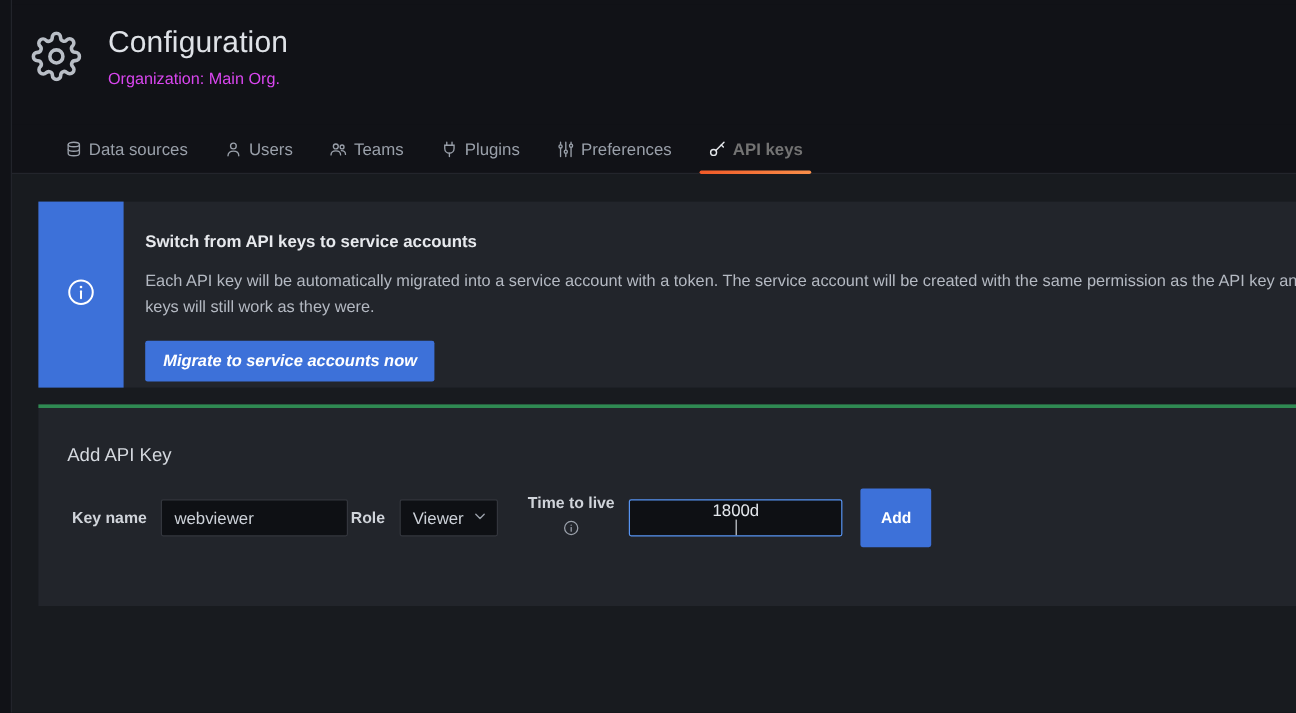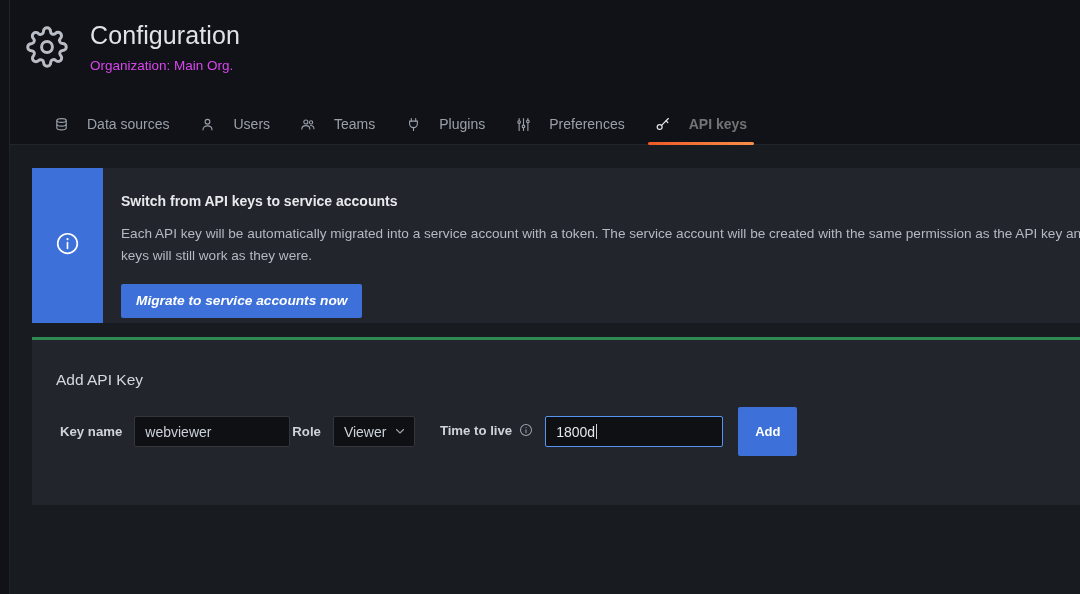--- a/index.html
+++ b/index.html
@@ -70,21 +70,21 @@
     background: #111217;
     border-bottom: 1px solid #23252c;
     box-sizing: border-box;
     display: flex;
     align-items: stretch;
     padding-left: 28px;
   }
   .tab {
     display: flex;
     align-items: center;
-    gap: 18px;
+    gap: 5px;
     padding: 0 15px;
     position: relative;
     cursor: pointer;
     font-size: 14px;
     color: #9aa0aa;
     white-space: nowrap;
   }
   .tab .tab-ico {
     display: flex; align-items: center; justify-content: center;
     width: 16px; height: 16px;
@@ -218,22 +218,24 @@
     padding: 0 8px 0 10px;
     box-sizing: border-box;
     cursor: pointer;
   }
   .select-val {
     font-size: 14px;
     color: #cdd2d9;
   }
   .ttl-label-wrap {
     display: flex;
+    align-items: center;
     gap: 7px;
     margin-left: 25px;
+    flex-direction: column;
   }
   .caret {
     display: inline-block;
     width: 1px;
     height: 15px;
     background: #cfd4da;
     margin-left: 1px;
     vertical-align: -3px;
   }
   .ttl-value-wrap {
@@ -242,20 +244,21 @@
     height: 31px;
     margin-left: 12px;
     width: 178px;
     box-sizing: border-box;
     background: #0e1014;
     border: 1px solid #5794f2;
     border-radius: 2px;
     padding: 0 10px;
     font-size: 14px;
     color: #e3e7ec;
+    flex-direction: column;
   }
   .btn-add {
     margin-left: 15px;
     background: #3d71d9;
     color: #ffffff;
     font-size: 13px;
     font-weight: bold;
     border: none;
     border-radius: 2px;
     height: 49px;

